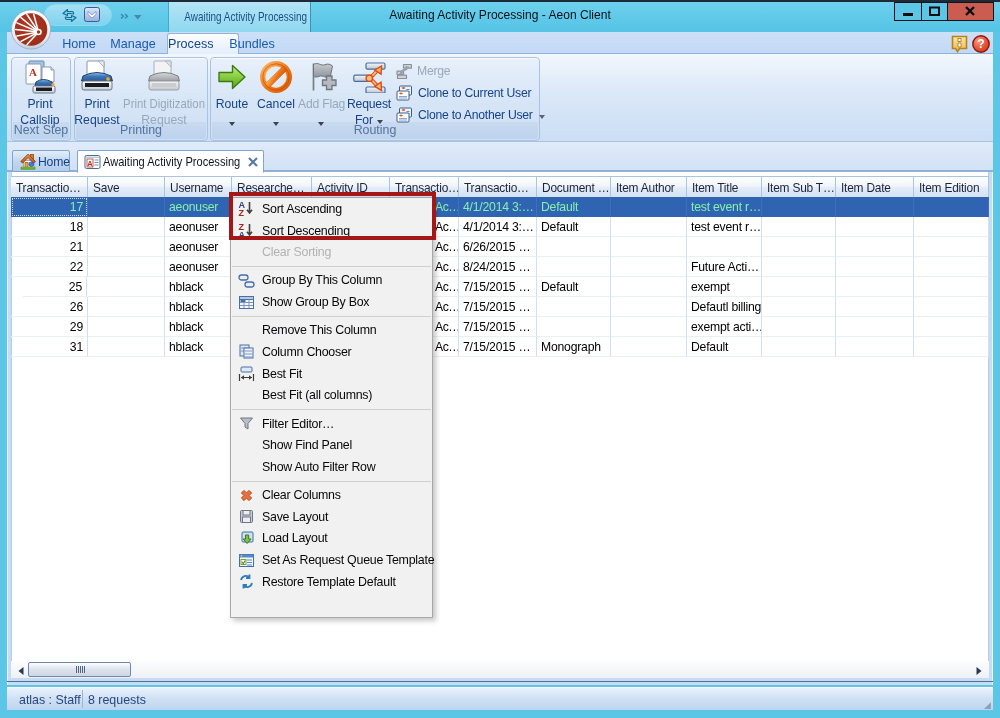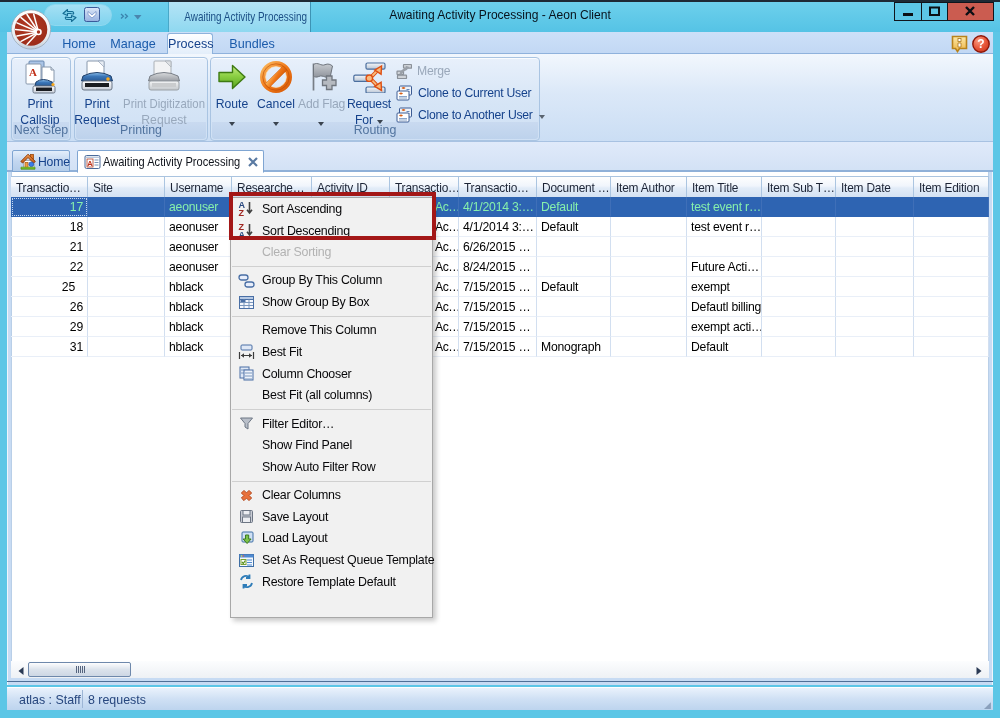--- a/index.html
+++ b/index.html
@@ -18,21 +18,21 @@
 
 #qat{left:44px;top:4px;width:68px;height:22px;background:linear-gradient(#a5e0f4,#7fd3ee);border-radius:11px;border:1px solid #8fd8ef}
 
 #frame-l{left:0;top:32px;width:7px;height:678px;background:#5cc6e6}
 #frame-r{left:993px;top:32px;width:7px;height:678px;background:#5cc6e6}
 #frame-b{left:0;top:710px;width:1000px;height:8px;background:#5cc6e6}
 #form{left:7px;top:32px;width:986px;height:653px;background:#c7dbf3;border-left:1px solid #eef5fc;border-right:1px solid #eef5fc}
 
 #ribtabs{left:7px;top:32px;width:986px;height:22px;background:linear-gradient(#cde0f8,#c2d8f4);border-bottom:1px solid #8fb2dc}
 .rtab{position:absolute;top:34px;height:20px;font-size:12.6px;color:#1b5bab;text-align:center;line-height:20px}
-#tab-process{position:absolute;left:167px;top:33px;width:46px;height:21px;background:linear-gradient(#fdfeff,#f0f6fd 50%,#e3eefa);border:1px solid #8db2dc;border-bottom:none;border-radius:3px 3px 0 0;color:#15428b;font-size:12.6px;text-align:center;line-height:20px}
+#tab-process{position:absolute;left:167px;top:33px;width:72px;height:21px;background:linear-gradient(#fdfeff,#f0f6fd 50%,#e3eefa);border:1px solid #8db2dc;border-bottom:none;border-radius:3px 3px 0 0;color:#15428b;font-size:12.6px;line-height:20px}
 
 #ribbon{left:7px;top:54px;width:986px;height:88px;background:linear-gradient(#f2f7fd,#dbe8f8 45%,#cbdef4);border-bottom:1px solid #a8c2e2}
 .grp{position:absolute;top:57px;height:84px;border:1px solid #a9c4e2;border-radius:4px;background:linear-gradient(#e8f0fb,#d6e5f6 55%,#cfe0f4);box-shadow:inset 0 1px 0 rgba(255,255,255,.8)}
 .gcap{position:absolute;left:1px;right:1px;bottom:1px;height:17px;background:linear-gradient(#c9daf0,#bdd2ec);border-radius:0 0 3px 3px;color:#52749f;font-size:12.4px;text-align:center;line-height:16px}
 .bigbtn{position:absolute;top:2px;text-align:center;color:#15428b;font-size:12.2px}
 .bigbtn .ic{height:38px;display:flex;align-items:center;justify-content:center}
 .bigbtn .lb{line-height:16px}
 .dis{color:#98a8bc}
 .drop{display:inline-block;width:0;height:0;border-left:3px solid transparent;border-right:3px solid transparent;border-top:4px solid #3a434f}
 .smbtn{position:absolute;left:396px;height:18px;display:flex;align-items:center;color:#15428b;font-size:12.2px;white-space:nowrap}
@@ -109,21 +109,21 @@
   </div>
 
 <div class="abs" id="tabstrip"></div>
 <div class="abs" id="tabline"></div>
 <div class="abs dtab" id="dtab-home"></div>
 <div class="abs dtab" id="dtab-act"></div>
 
 <div class="abs" id="content"></div>
 <div class="abs" id="ghead">
     <div class="hc" style="left:0px;width:77px">Transactio…</div>
-    <div class="hc" style="left:77px;width:77px">Site</div>
+    <div class="hc" style="left:77px;width:77px">Save</div>
     <div class="hc" style="left:154px;width:67px">Username</div>
     <div class="hc" style="left:221px;width:80px">Researche…</div>
     <div class="hc" style="left:301px;width:78px">Activity ID</div>
     <div class="hc" style="left:379px;width:69px">Transactio…</div>
     <div class="hc" style="left:448px;width:78px">Transactio…</div>
     <div class="hc" style="left:526px;width:74px">Document …</div>
     <div class="hc" style="left:600px;width:76px">Item Author</div>
     <div class="hc" style="left:676px;width:75px">Item Title</div>
     <div class="hc" style="left:751px;width:74px">Item Sub T…</div>
     <div class="hc" style="left:825px;width:78px">Item Date</div>
@@ -183,21 +183,21 @@
     <div class="cell" style="left:379px;width:69px;padding-left:45px;letter-spacing:-.5px">Ac…</div>
     <div class="cell " style="left:448px;width:78px;">8/24/2015 …</div>
     <div class="cell " style="left:526px;width:74px;"></div>
     <div class="cell " style="left:600px;width:76px;"></div>
     <div class="cell " style="left:676px;width:75px;">Future Acti…</div>
     <div class="cell " style="left:751px;width:74px;"></div>
     <div class="cell " style="left:825px;width:78px;"></div>
     <div class="cell " style="left:903px;width:75px;"></div>
   </div>
 <div class="abs row" style="top:277px">
-    <div class="cell num" style="left:0px;width:77px;padding-right:12px;">25</div>
+    <div class="cell num" style="left:12px;width:64px;padding-right:4px;">25</div>
     <div class="cell " style="left:77px;width:77px;"></div>
     <div class="cell " style="left:154px;width:67px;">hblack</div>
     <div class="cell " style="left:221px;width:80px;"></div>
     <div class="cell " style="left:301px;width:78px;"></div>
     <div class="cell" style="left:379px;width:69px;padding-left:45px;letter-spacing:-.5px">Ac…</div>
     <div class="cell " style="left:448px;width:78px;">7/15/2015 …</div>
     <div class="cell " style="left:526px;width:74px;">Default</div>
     <div class="cell " style="left:600px;width:76px;"></div>
     <div class="cell " style="left:676px;width:75px;">exempt</div>
     <div class="cell " style="left:751px;width:74px;"></div>
@@ -298,34 +298,34 @@
         </svg></span>
       <span>Show Group By Box</span>
     </div>
     <div class="msep"></div>
     <div class="mi ">
       <span class="mic"></span>
       <span>Remove This Column</span>
     </div>
     <div class="mi ">
       <span class="mic"><svg width="17" height="17">
-          <rect x="3" y="2" width="11" height="5" rx="1" fill="#dfe8f6" stroke="#4a6fa5"></rect>
-          <path d="M1.5 9 V16 M15.5 9 V16 M3 12.5 H14" stroke="#3c3c3c" stroke-width="1.2" fill="none"></path>
-          <path d="M3 12.5 l3 -2.2 v4.4 z M14 12.5 l-3 -2.2 v4.4 z" fill="#3c3c3c"></path>
-        </svg></span>
-      <span>Best Fit</span>
-    </div>
-    <div class="mi ">
-      <span class="mic"><svg width="17" height="17">
           <rect x="2" y="2" width="9" height="11" fill="#dfe8f6" stroke="#4a6fa5"></rect>
           <path d="M3 5 H10 M3 8 H10" stroke="#7b97bd"></path>
           <rect x="6" y="5" width="9" height="10" fill="#eef3fb" stroke="#4a6fa5"></rect>
           <path d="M7 8 H14 M7 11 H14 M7 14 H14" stroke="#7b97bd"></path>
         </svg></span>
       <span>Column Chooser</span>
+    </div>
+    <div class="mi ">
+      <span class="mic"><svg width="17" height="17">
+          <rect x="3" y="2" width="11" height="5" rx="1" fill="#dfe8f6" stroke="#4a6fa5"></rect>
+          <path d="M1.5 9 V16 M15.5 9 V16 M3 12.5 H14" stroke="#3c3c3c" stroke-width="1.2" fill="none"></path>
+          <path d="M3 12.5 l3 -2.2 v4.4 z M14 12.5 l-3 -2.2 v4.4 z" fill="#3c3c3c"></path>
+        </svg></span>
+      <span>Best Fit</span>
     </div>
     <div class="mi ">
       <span class="mic"></span>
       <span>Best Fit (all columns)</span>
     </div>
     <div class="msep"></div>
     <div class="mi ">
       <span class="mic"><svg width="17" height="17">
           <path d="M2.5 3 H14.5 L10 8.5 V14 L7 12 V8.5 Z" fill="#b9bfc9" stroke="#6d7684" stroke-width="1"></path>
         </svg></span>

